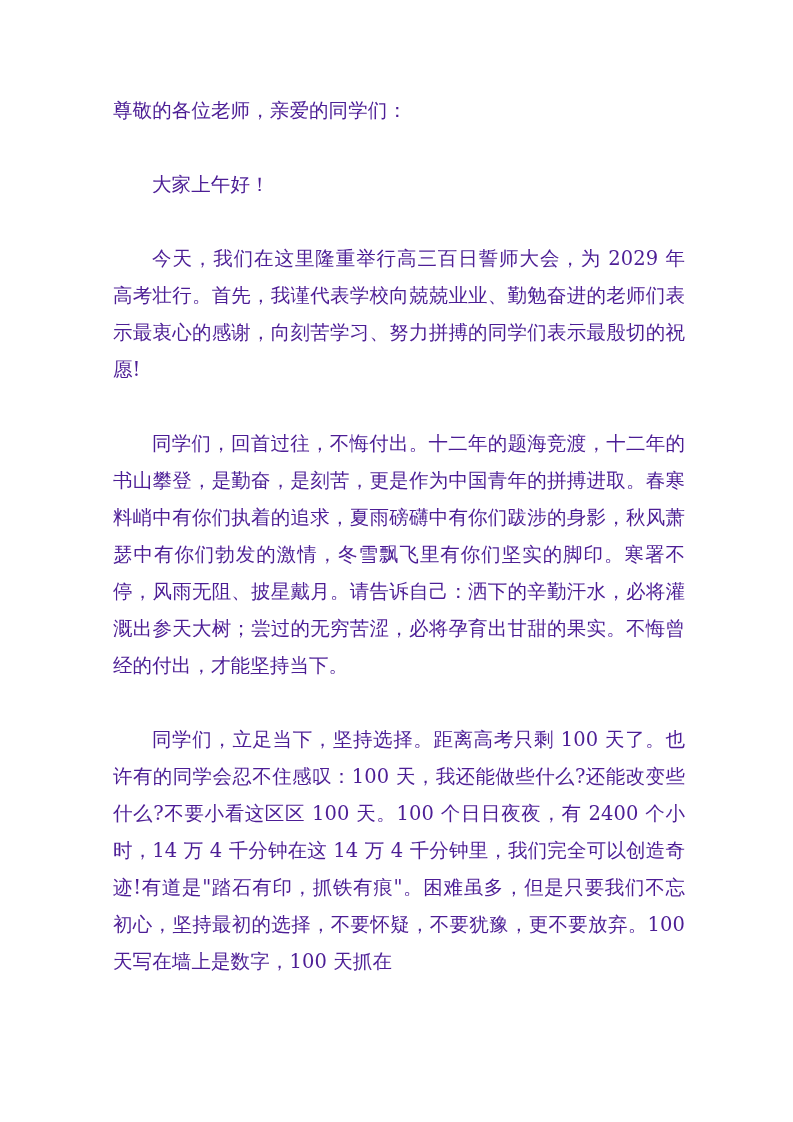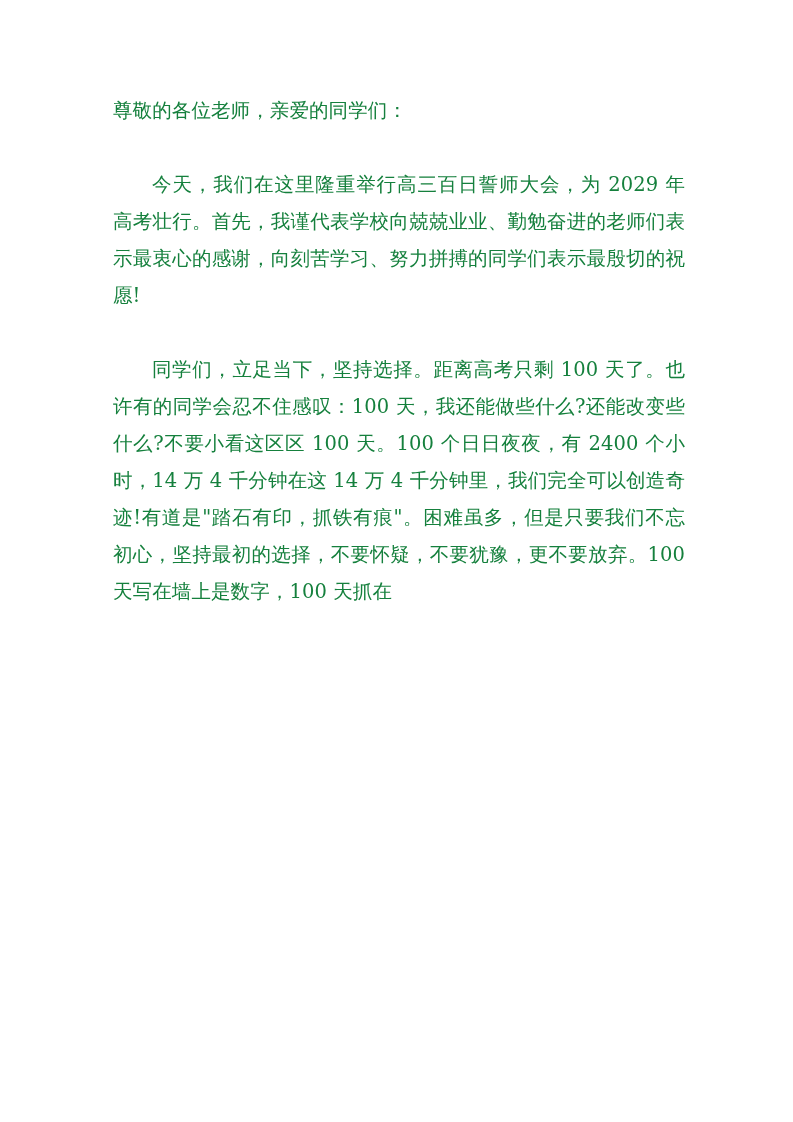--- a/index.html
+++ b/index.html
@@ -27,39 +27,41 @@
     top: 92px;
     width: 572px;
   }
   .para {
     margin: 0;
     font-size: 19.5px;
     line-height: 37px;
     text-align: justify;
     text-justify: inter-ideograph;
     letter-spacing: 0.1px;
-    color: #15803d;
+    color: #4c1d95;
     word-break: break-all;
     font-family: "DejaVu Serif", "Liberation Serif", serif;
   }
   .para.indent {
     text-indent: 2em;
   }
   .para.gap {
     margin-top: 37px;
   }
 </style>
 </head>
 <body>
 
 <div class="page" style="width: 793px; height: 1122px; background: rgb(255, 255, 255); color: rgb(31, 31, 31);">
   <div class="doc-body">
 
     <p class="para">尊敬的各位老师，亲爱的同学们：</p>
 
+    <p class="para indent gap">大家上午好！</p>
 
     <p class="para indent gap">今天，我们在这里隆重举行高三百日誓师大会，为 2029 年高考壮行。首先，我谨代表学校向兢兢业业、勤勉奋进的老师们表示最衷心的感谢，向刻苦学习、努力拼搏的同学们表示最殷切的祝愿!</p>
 
+    <p class="para indent gap">同学们，回首过往，不悔付出。十二年的题海竞渡，十二年的书山攀登，是勤奋，是刻苦，更是作为中国青年的拼搏进取。春寒料峭中有你们执着的追求，夏雨磅礴中有你们跋涉的身影，秋风萧瑟中有你们勃发的激情，冬雪飘飞里有你们坚实的脚印。寒署不停，风雨无阻、披星戴月。请告诉自己：洒下的辛勤汗水，必将灌溉出参天大树；尝过的无穷苦涩，必将孕育出甘甜的果实。不悔曾经的付出，才能坚持当下。</p>
 
     <p class="para indent gap">同学们，立足当下，坚持选择。距离高考只剩 100 天了。也许有的同学会忍不住感叹：100 天，我还能做些什么?还能改变些什么?不要小看这区区 100 天。100 个日日夜夜，有 2400 个小时，14 万 4 千分钟在这 14 万 4 千分钟里，我们完全可以创造奇迹!有道是"踏石有印，抓铁有痕"。困难虽多，但是只要我们不忘初心，坚持最初的选择，不要怀疑，不要犹豫，更不要放弃。100 天写在墙上是数字，100 天抓在</p>
 
   </div>
 </div>
 
 </body></html>

